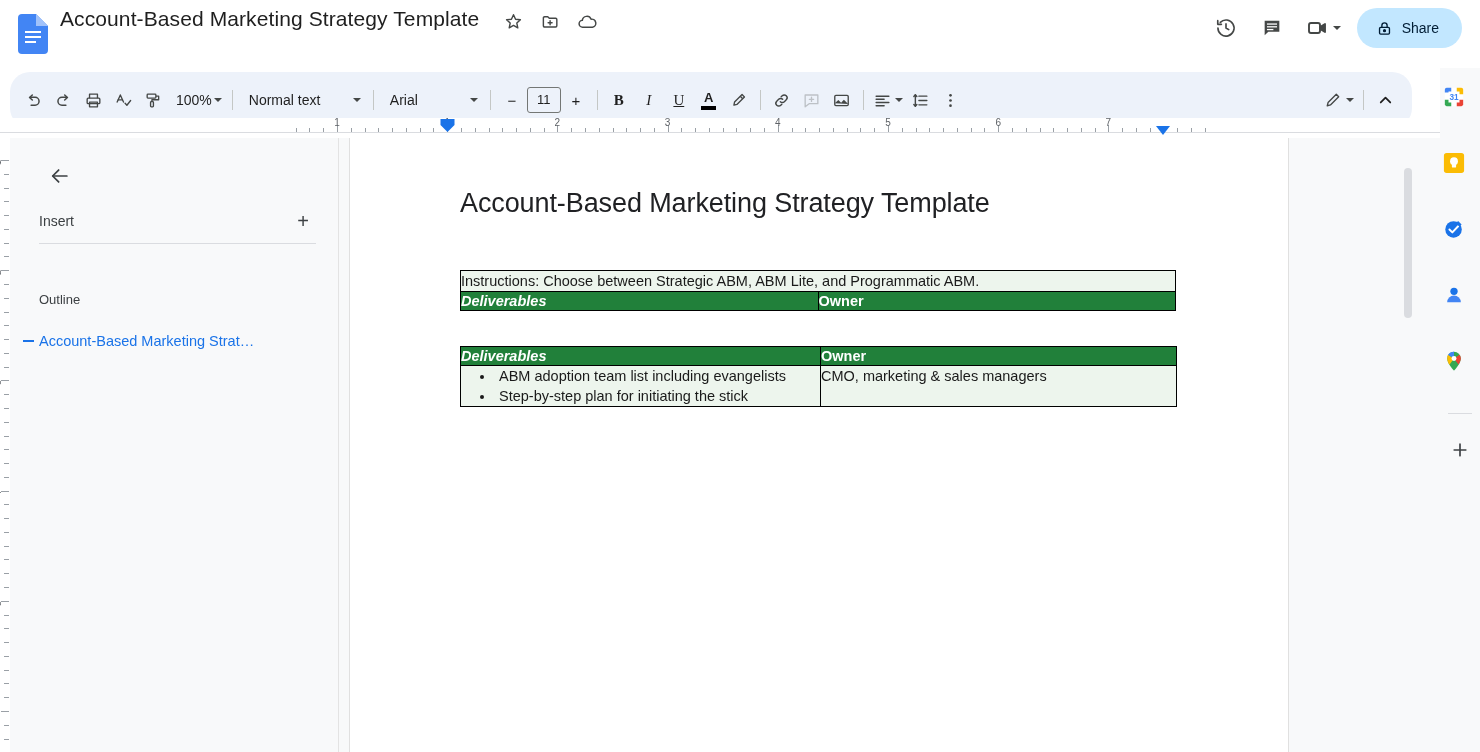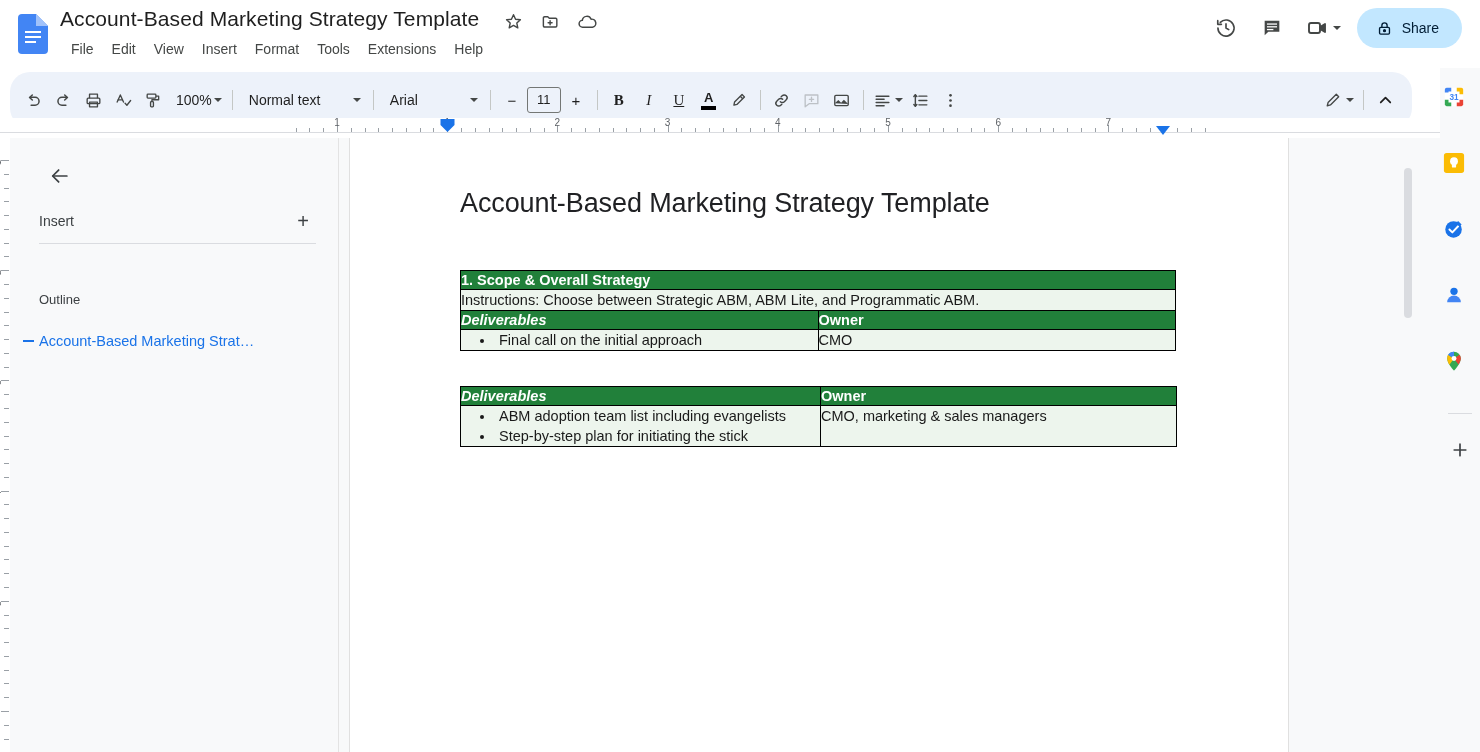--- a/index.html
+++ b/index.html
@@ -156,30 +156,20 @@
           <path d="M11.5 11v5M9 13.5h5" stroke-linecap="round"></path>
         </svg>
       </div>
       <div class="ticon">
         <svg width="21" height="21" viewBox="0 0 24 24" fill="none" stroke="#444746" stroke-width="1.7" stroke-linejoin="round">
           <path d="M6.5 18.5a3.9 3.9 0 0 1-.4-7.8 5.2 5.2 0 0 1 10-1.3 3.6 3.6 0 0 1 1.6 9.1z"></path>
         </svg>
       </div>
     </div>
 
-    <div class="menubar">
-      <div class="menu-item">File</div>
-      <div class="menu-item">Edit</div>
-      <div class="menu-item">View</div>
-      <div class="menu-item">Insert</div>
-      <div class="menu-item">Format</div>
-      <div class="menu-item">Tools</div>
-      <div class="menu-item">Extensions</div>
-      <div class="menu-item">Help</div>
-    </div>
 
     <div class="header-right">
       <div class="hr-btn">
         <svg width="22" height="22" viewBox="0 0 24 24" fill="none" stroke="#444746" stroke-width="1.8" stroke-linecap="round" stroke-linejoin="round">
           <path d="M3.2 12a8.8 8.8 0 1 0 2.6-6.2"></path>
           <path d="M3 4v4h4"></path>
           <path d="M12 7.5V12l3 1.8"></path>
         </svg>
       </div>
       <div class="hr-btn">
@@ -513,37 +503,26 @@
     </div>
 
     <div class="page-scroll">
       <div class="page">
         <div class="page-inner">
           <div class="doc-h1">Account-Based Marketing Strategy Template</div>
           <div class="doc-gap"></div>
 
           <table class="dtable">
             <tbody>
-                <tr>
-              <td class="th-green" colspan="2">1. Scope &amp; Overall Strategy</td>
-            </tr>
             <tr>
               <td class="td-instr" colspan="2">Instructions: Choose between Strategic ABM, ABM Lite, and Programmatic ABM.</td>
             </tr>
             <tr>
               <td class="th-green col-deliv">Deliverables</td>
               <td class="th-green col-owner">Owner</td>
-            </tr>
-            <tr>
-              <td class="td-body">
-                <ul>
-                  <li>Final call on the initial approach</li>
-                </ul>
-              </td>
-              <td class="td-body">CMO</td>
             </tr>
           </tbody>
             </table>
 
           <table class="dtable">
             <tbody>
             <tr>
               <td class="th-green col-deliv">Deliverables</td>
               <td class="th-green col-owner">Owner</td>
             </tr>

